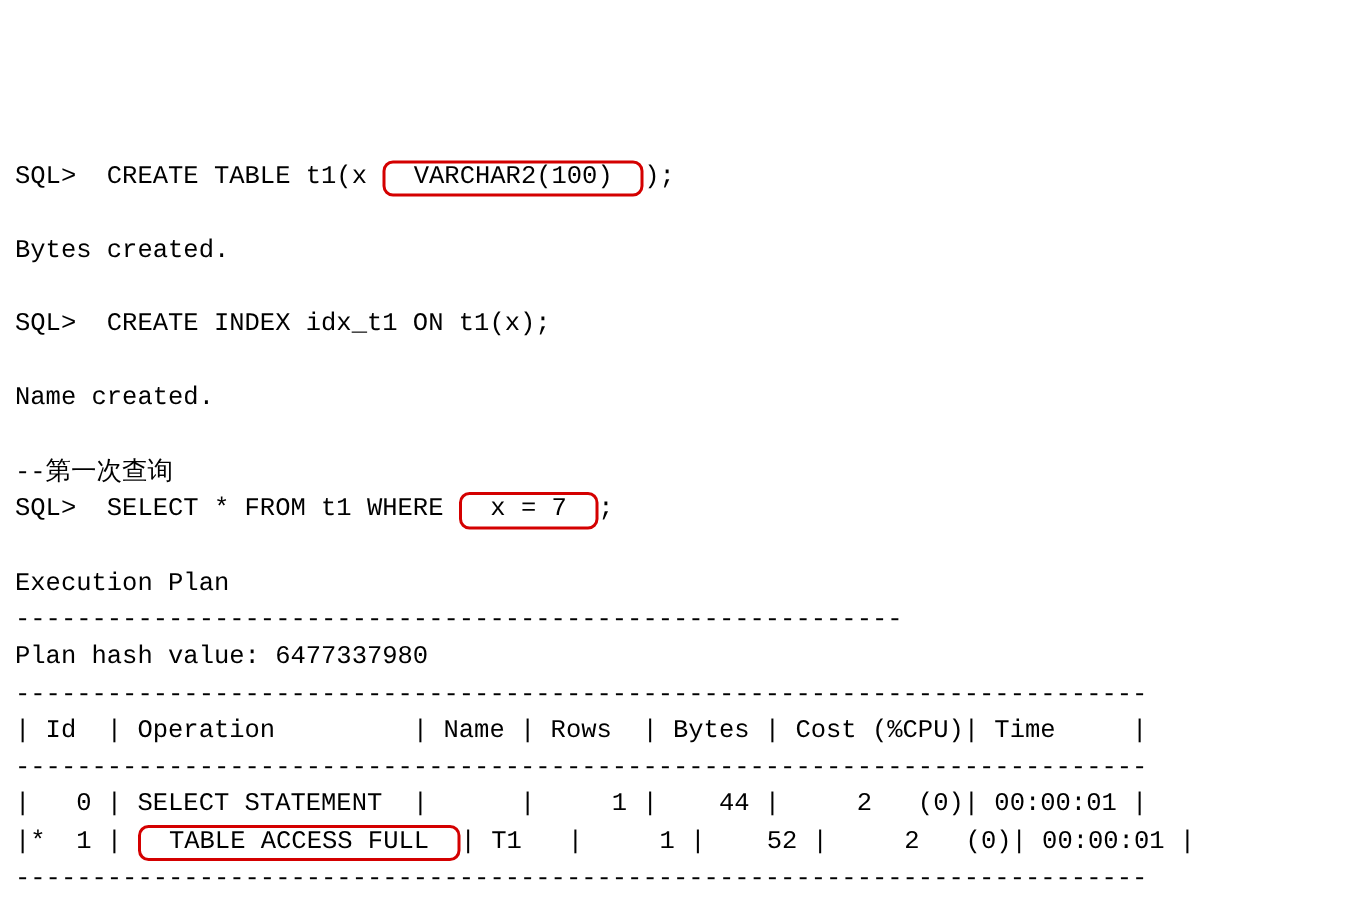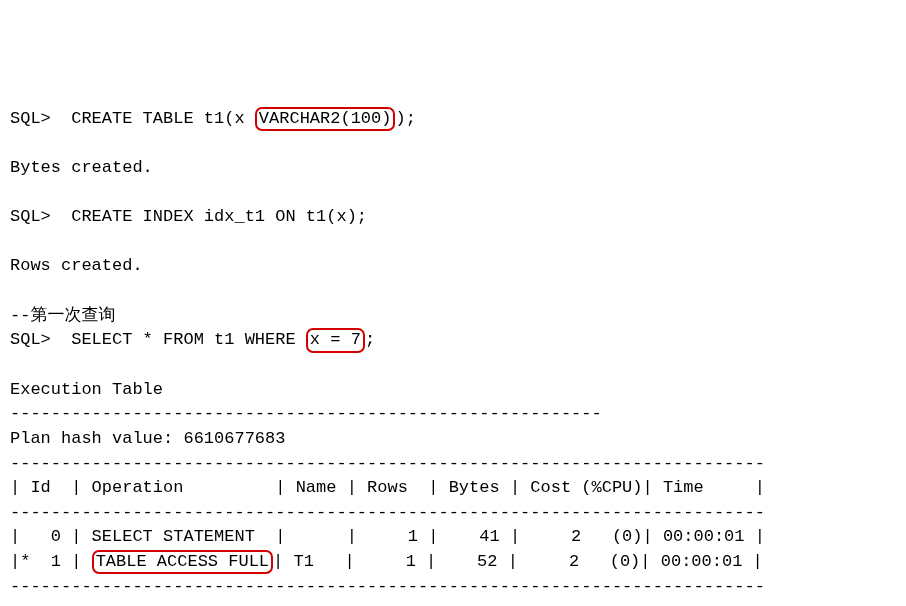--- a/index.html
+++ b/index.html
@@ -11,48 +11,48 @@
     line-height: 1.45;
     color: #000;
     white-space: pre;
     width: 906px;
     box-sizing: border-box;
     overflow: hidden;
   }
   .hl {
     border: 2.5px solid #d40000;
     border-radius: 7px;
-    padding: 0 2px;
+    padding: 0 19px;
     display: inline-block;
     line-height: 1.2;
   }
 </style>
 </head>
 <body>
 
 
 
 <span>SQL&gt;  CREATE TABLE t1(x </span><span class="hl">VARCHAR2(100)</span><span>);</span>
 <span></span>
 <span>Bytes created.</span>
 <span></span>
 <span>SQL&gt;  CREATE INDEX idx_t1 ON t1(x);</span>
 <span></span>
-<span>Rows created.</span>
+<span>Name created.</span>
 <span></span>
 <span>--第一次查询</span>
 <span>SQL&gt;  SELECT * FROM t1 WHERE </span><span class="hl">x = 7</span><span>;</span>
 <span></span>
-<span>Execution Table</span>
+<span>Execution Plan</span>
 <span>----------------------------------------------------------</span>
-<span>Plan hash value: 6610677683</span>
+<span>Plan hash value: 6477337980</span>
 <span>--------------------------------------------------------------------------</span>
 <span>| Id  | Operation         | Name | Rows  | Bytes | Cost (%CPU)| Time     |</span>
 <span>--------------------------------------------------------------------------</span>
-<span>|   0 | SELECT STATEMENT  |      |     1 |    41 |     2   (0)| 00:00:01 |</span>
+<span>|   0 | SELECT STATEMENT  |      |     1 |    44 |     2   (0)| 00:00:01 |</span>
 <span>|*  1 | </span><span class="hl">TABLE ACCESS FULL</span><span>| T1   |     1 |    52 |     2   (0)| 00:00:01 |</span>
 <span>--------------------------------------------------------------------------</span>
 <span></span>
 
 
 <span></span>
 
 
 
 

